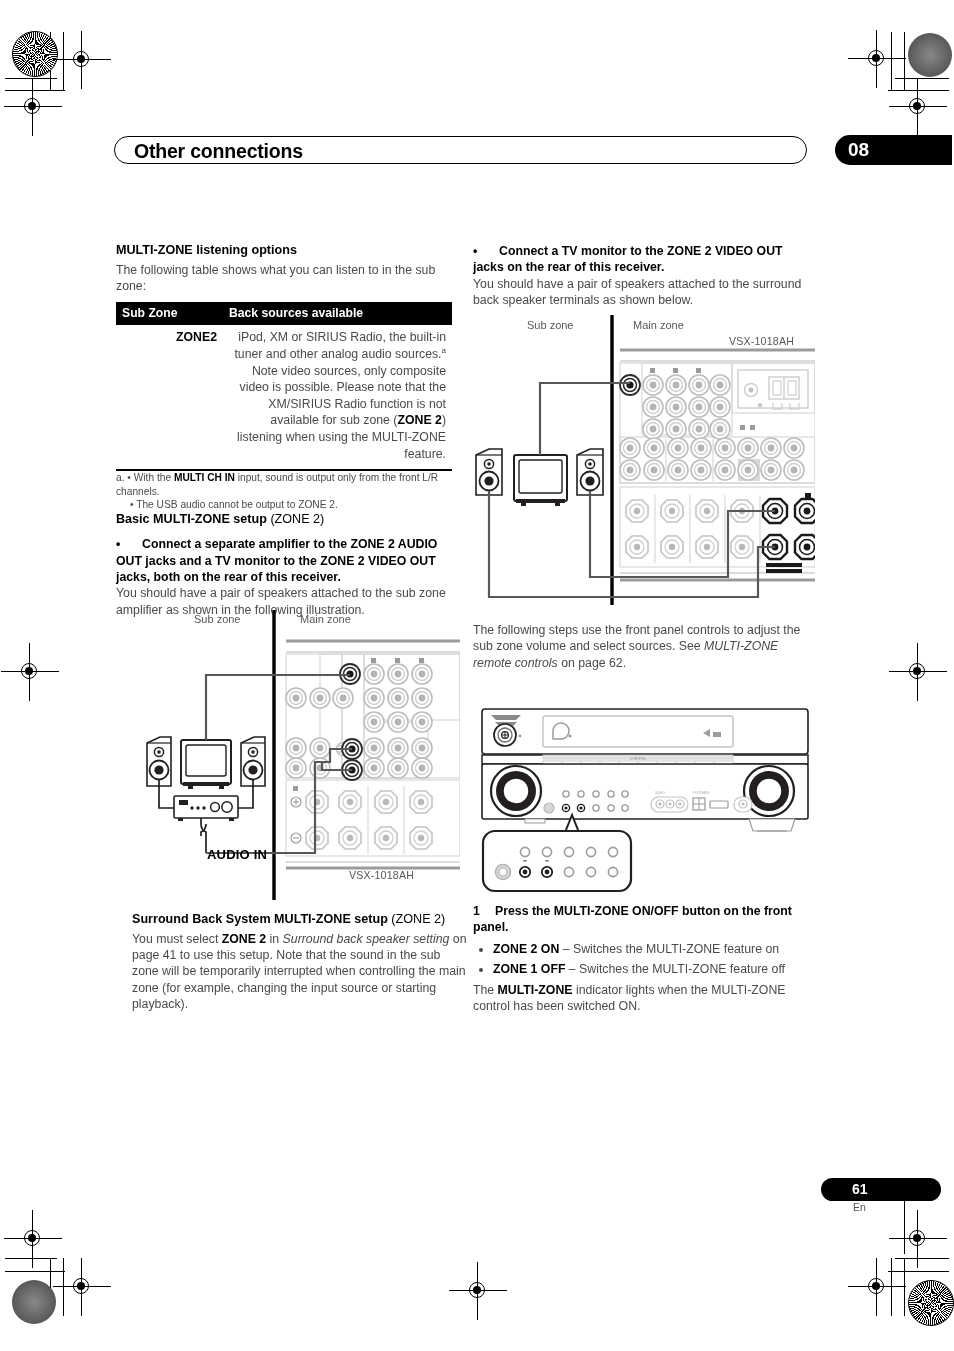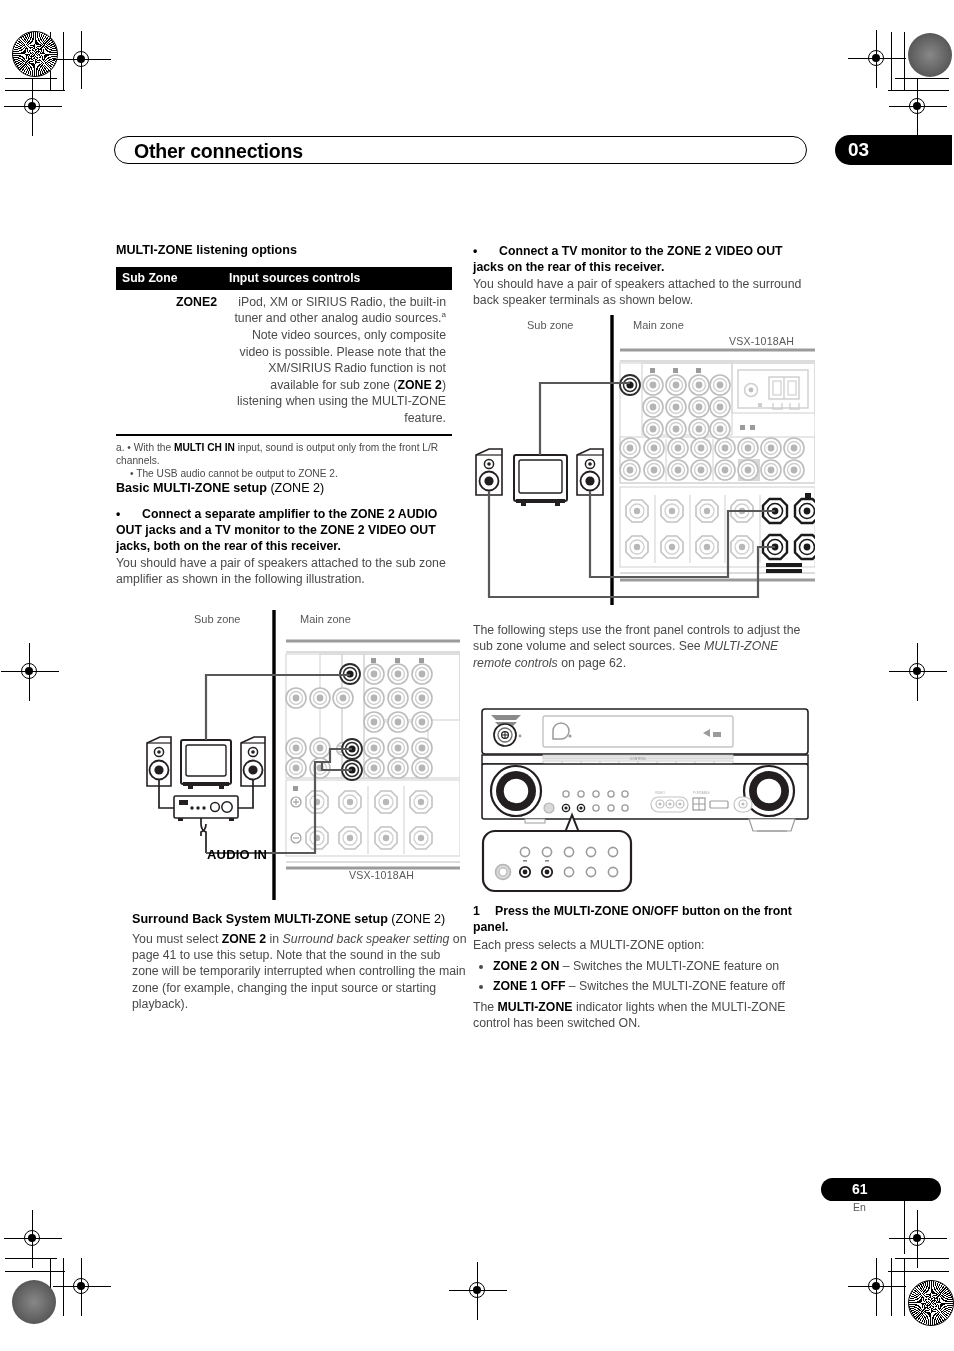--- a/index.html
+++ b/index.html
@@ -153,21 +153,20 @@
     line-height: 1.35;
     border-bottom: 2.2px solid #000;
     text-align: right;
   }
   table.zonetbl tbody td.c1 { color: #000; font-weight: bold; }
 
   .footnote {
     font-size: 10.2px;
     color: #4a4a4a;
     line-height: 1.32;
-    margin-top: 5px;
   }
   .footnote .sub2 { display: block; padding-left: 14px; }
 
   .fnref { font-size: 8px; vertical-align: super; }
 
   ul.opts {
     margin: 4px 0 3px 0;
     padding-left: 20px;
     font-size: 12.3px;
     color: #4a4a4a;
@@ -297,31 +296,32 @@
   </div>
 
 <div class="regmark long" style="left:461px;top:1274px;">
     <span class="ring"></span>
     <span class="dot"></span>
   </div>
 
 <div class="header-bar"></div>
 <div class="header-title">Other connections</div>
 <div class="chapter-pill"></div>
-<div class="chapter-num">03</div>
+<div class="chapter-num">08</div>
 
 <div class="col col-left">
 
   <h3 class="sec">MULTI-ZONE listening options</h3>
+  <p class="body">The following table shows what you can listen to in the sub zone:</p>
 
   <table class="zonetbl">
     <thead>
       <tr>
         <th class="c1">Sub Zone</th>
-        <th>Input sources controls</th>
+        <th>Back sources available</th>
       </tr>
     </thead>
     <tbody>
       <tr>
         <td class="c1">ZONE2</td>
         <td><span>iPod, XM or SIRIUS Radio, the built-in tuner and other analog audio sources.</span><span class="fnref">a</span><span> Note video sources, only composite video is possible. Please note that the XM/SIRIUS Radio function is not available for sub zone (</span><span class="b">ZONE 2</span><span>) listening when using the MULTI-ZONE feature.</span></td>
       </tr>
     </tbody>
   </table>
 
@@ -737,21 +737,20 @@
     <circle cx="72" cy="167" r="5.2" fill="#fff" stroke="#231f20" stroke-width="1.8"></circle>
     <circle cx="72" cy="167" r="2.4" fill="#231f20"></circle>
     <circle cx="94" cy="167" r="4.6" fill="#fff" stroke="#9b9b9b" stroke-width="1.6"></circle>
     <circle cx="116" cy="167" r="4.6" fill="#fff" stroke="#9b9b9b" stroke-width="1.6"></circle>
     <circle cx="138" cy="167" r="4.6" fill="#fff" stroke="#9b9b9b" stroke-width="1.6"></circle>
   </svg>
 </div>
 
 <div class="col" style="left:473px;top:903px;">
   <p class="step" style="margin-top:0;"><span class="num">1</span><span>Press the MULTI-ZONE ON/OFF button on the front panel.</span></p>
-  <p class="body">Each press selects a MULTI-ZONE option:</p>
   <ul class="opts">
     <li><span class="b">ZONE 2 ON</span><span> – Switches the MULTI-ZONE feature on</span></li>
     <li><span class="b">ZONE 1 OFF</span><span> – Switches the MULTI-ZONE feature off</span></li>
   </ul>
   <p class="body"><span>The </span><span class="b">MULTI-ZONE</span><span> indicator lights when the MULTI-ZONE control has been switched ON.</span></p>
 </div>
 
 <div class="page-pill"></div>
 <div class="page-num">61</div>
 <div class="page-lang">En</div>

